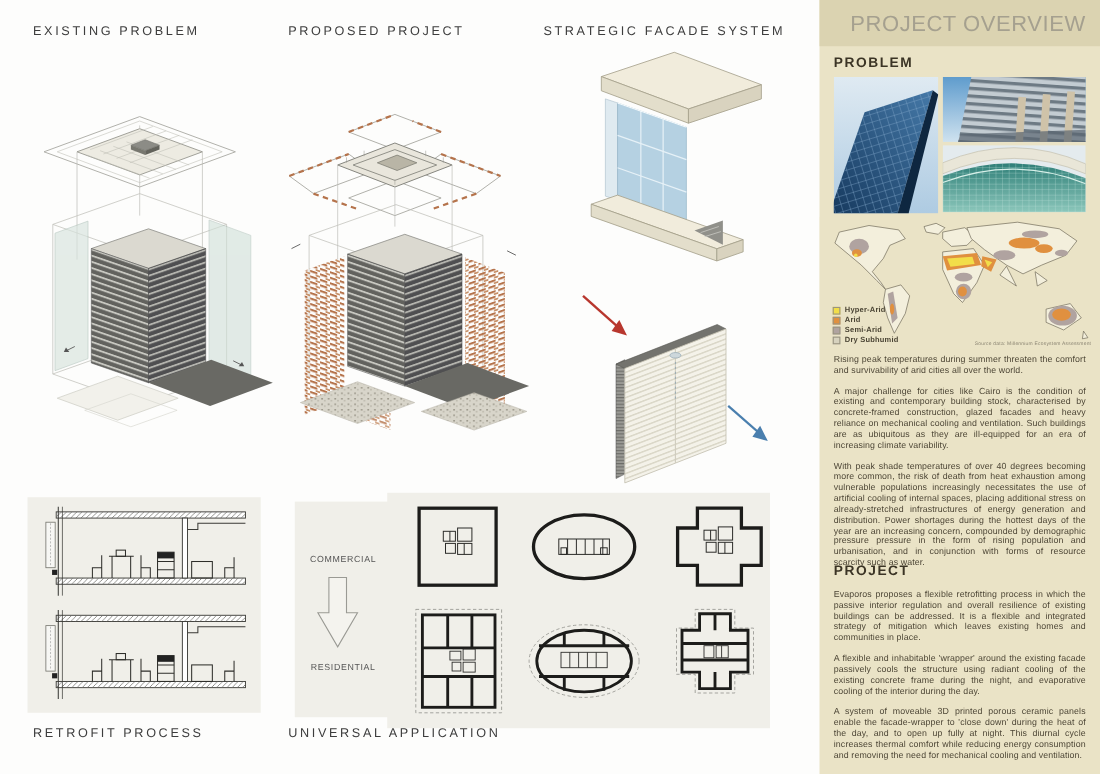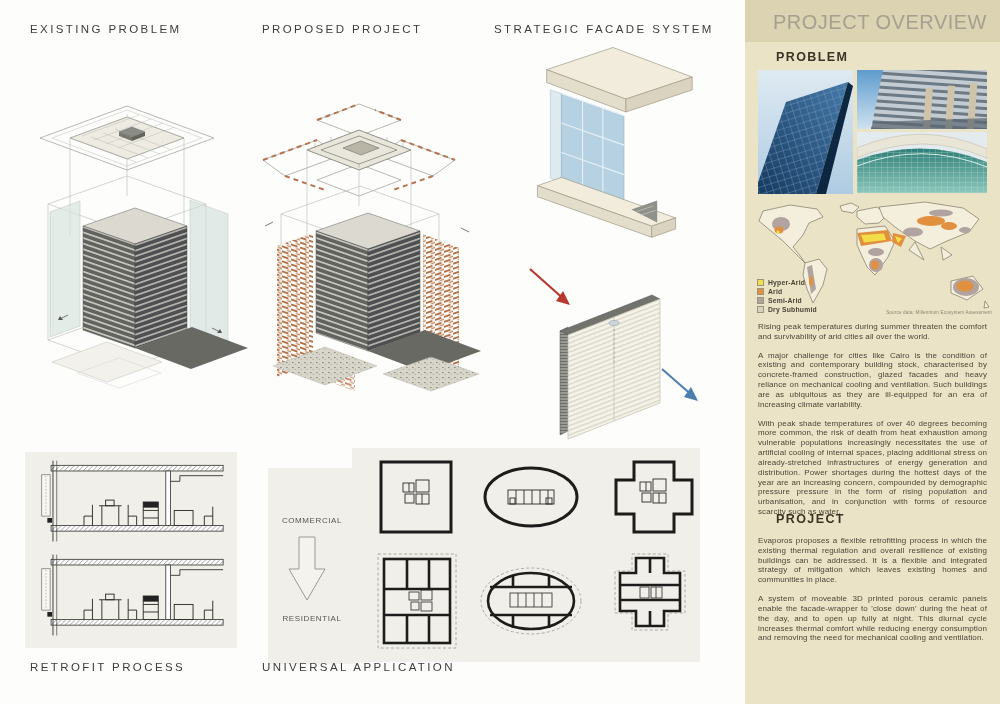--- a/index.html
+++ b/index.html
@@ -27,41 +27,41 @@
   }
   #sidebar-band {
     position:absolute; top:0; left:0; right:0; height:42px; background:#dbd3b1;
   }
   #sidebar-title {
     position:absolute; top:0; right:13px; height:40px; line-height:44px;
     font-size:20px; letter-spacing:0.5px; color:#a5a08f; font-weight:400;
     white-space:nowrap;
   }
   .sb-heading {
-    position:absolute; left:31px; font-size:12.5px; font-weight:700;
+    position:absolute; left:13px; font-size:12.5px; font-weight:700;
     letter-spacing:1.4px; color:#3b3425;
   }
   #photos { position:absolute; left:13px; top:70px; width:229px; height:124px; display:flex; gap:4px; }
   #photo-left { width:95px; height:124px; }
   #photo-col { display:flex; flex-direction:column; gap:3px; }
   #map-wrap { position:absolute; left:0; top:197px; width:255px; height:121px; }
   #map-legend { position:absolute; left:12px; bottom:5px; }
   .legend-row { display:flex; align-items:center; margin-top:2px; }
   .legend-row .swatch { width:7px; height:7px; margin-right:4px; border:0.5px solid #9a9480; }
   .legend-row .legend-label { font-size:6.8px; font-weight:700; color:#4a4434; letter-spacing:0.2px; }
   #map-source {
     position:absolute; right:8px; bottom:3px; font-size:4.5px; color:#8a8472; letter-spacing:0.2px;
   }
   .sb-text { position:absolute; left:13px; width:229px; }
   .sb-text p {
     font-size:8px; line-height:1.23; text-align:justify; color:#4d4636;
     margin-bottom:9px; letter-spacing:0.1px;
   }
   
-  #comm-col { left:268px; top:468px; width:88px; height:196px; }
+  #comm-col { left:268px; top:456px; width:88px; height:196px; }
   .flow-label {
     position:absolute; width:100%; text-align:center; font-size:8px;
     letter-spacing:0.6px; color:#555; font-weight:400;
   }
 </style>
 </head>
 <body>
 
 <div id="board">
 
@@ -560,18 +560,19 @@
 
     <div class="sb-text" style="top:322px">
       <p>Rising peak temperatures during summer threaten the comfort and survivability of arid cities all over the world.</p>
       <p>A major challenge for cities like Cairo is the condition of existing and contemporary building stock, characterised by concrete-framed construction, glazed facades and heavy reliance on mechanical cooling and ventilation. Such buildings are as ubiquitous as they are ill-equipped for an era of increasing climate variability.</p>
       <p>With peak shade temperatures of over 40 degrees becoming more common, the risk of death from heat exhaustion among vulnerable populations increasingly necessitates the use of artificial cooling of internal spaces, placing additional stress on already-stretched infrastructures of energy generation and distribution. Power shortages during the hottest days of the year are an increasing concern, compounded by demographic pressure pressure in the form of rising population and urbanisation, and in conjunction with forms of resource scarcity such as water.</p>
     </div>
 
     <div class="sb-heading" style="top:512px">PROJECT</div>
 
     <div class="sb-text" style="top:536px">
-      <p>Evaporos proposes a flexible retrofitting process in which the existing thermal regulation and overall resilience of existing buildings can be addressed. It is a flexible and integrated strategy of mitigation which leaves existing homes and communities in place.</p>
+      <p>Evaporos proposes a flexible retrofitting process in which the passive interior regulation and overall resilience of existing buildings can be addressed. It is a flexible and integrated strategy of mitigation which leaves existing homes and communities in place.</p>
+      <p>A flexible and inhabitable 'wrapper' around the existing facade passively cools the structure using radiant cooling of the existing concrete frame during the night, and evaporative cooling of the interior during the day.</p>
       <p>A system of moveable 3D printed porous ceramic panels enable the facade-wrapper to 'close down' during the heat of the day, and to open up fully at night. This diurnal cycle increases thermal comfort while reducing energy consumption and removing the need for mechanical cooling and ventilation.</p>
     </div>
   </div>
 
 </div>
 
 </body></html>

